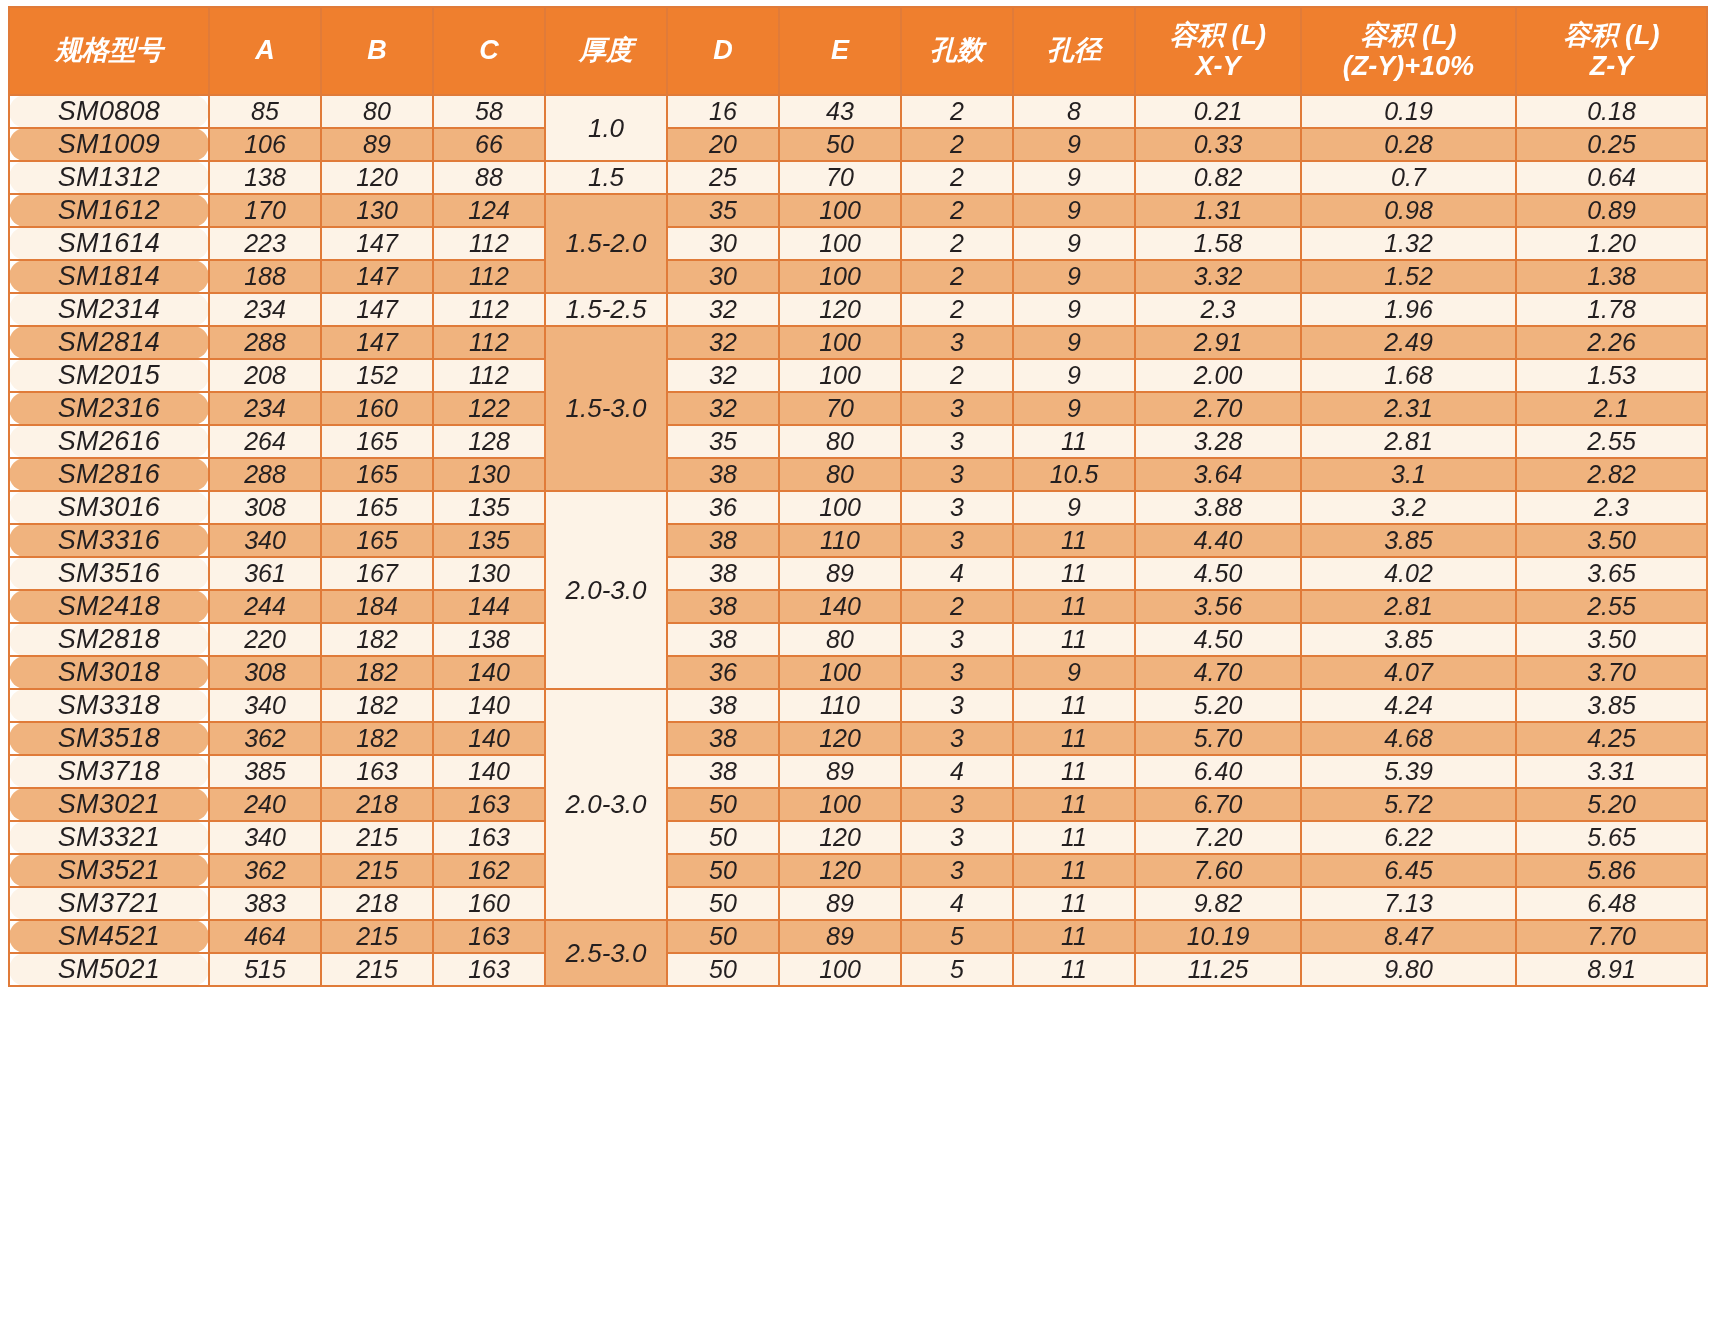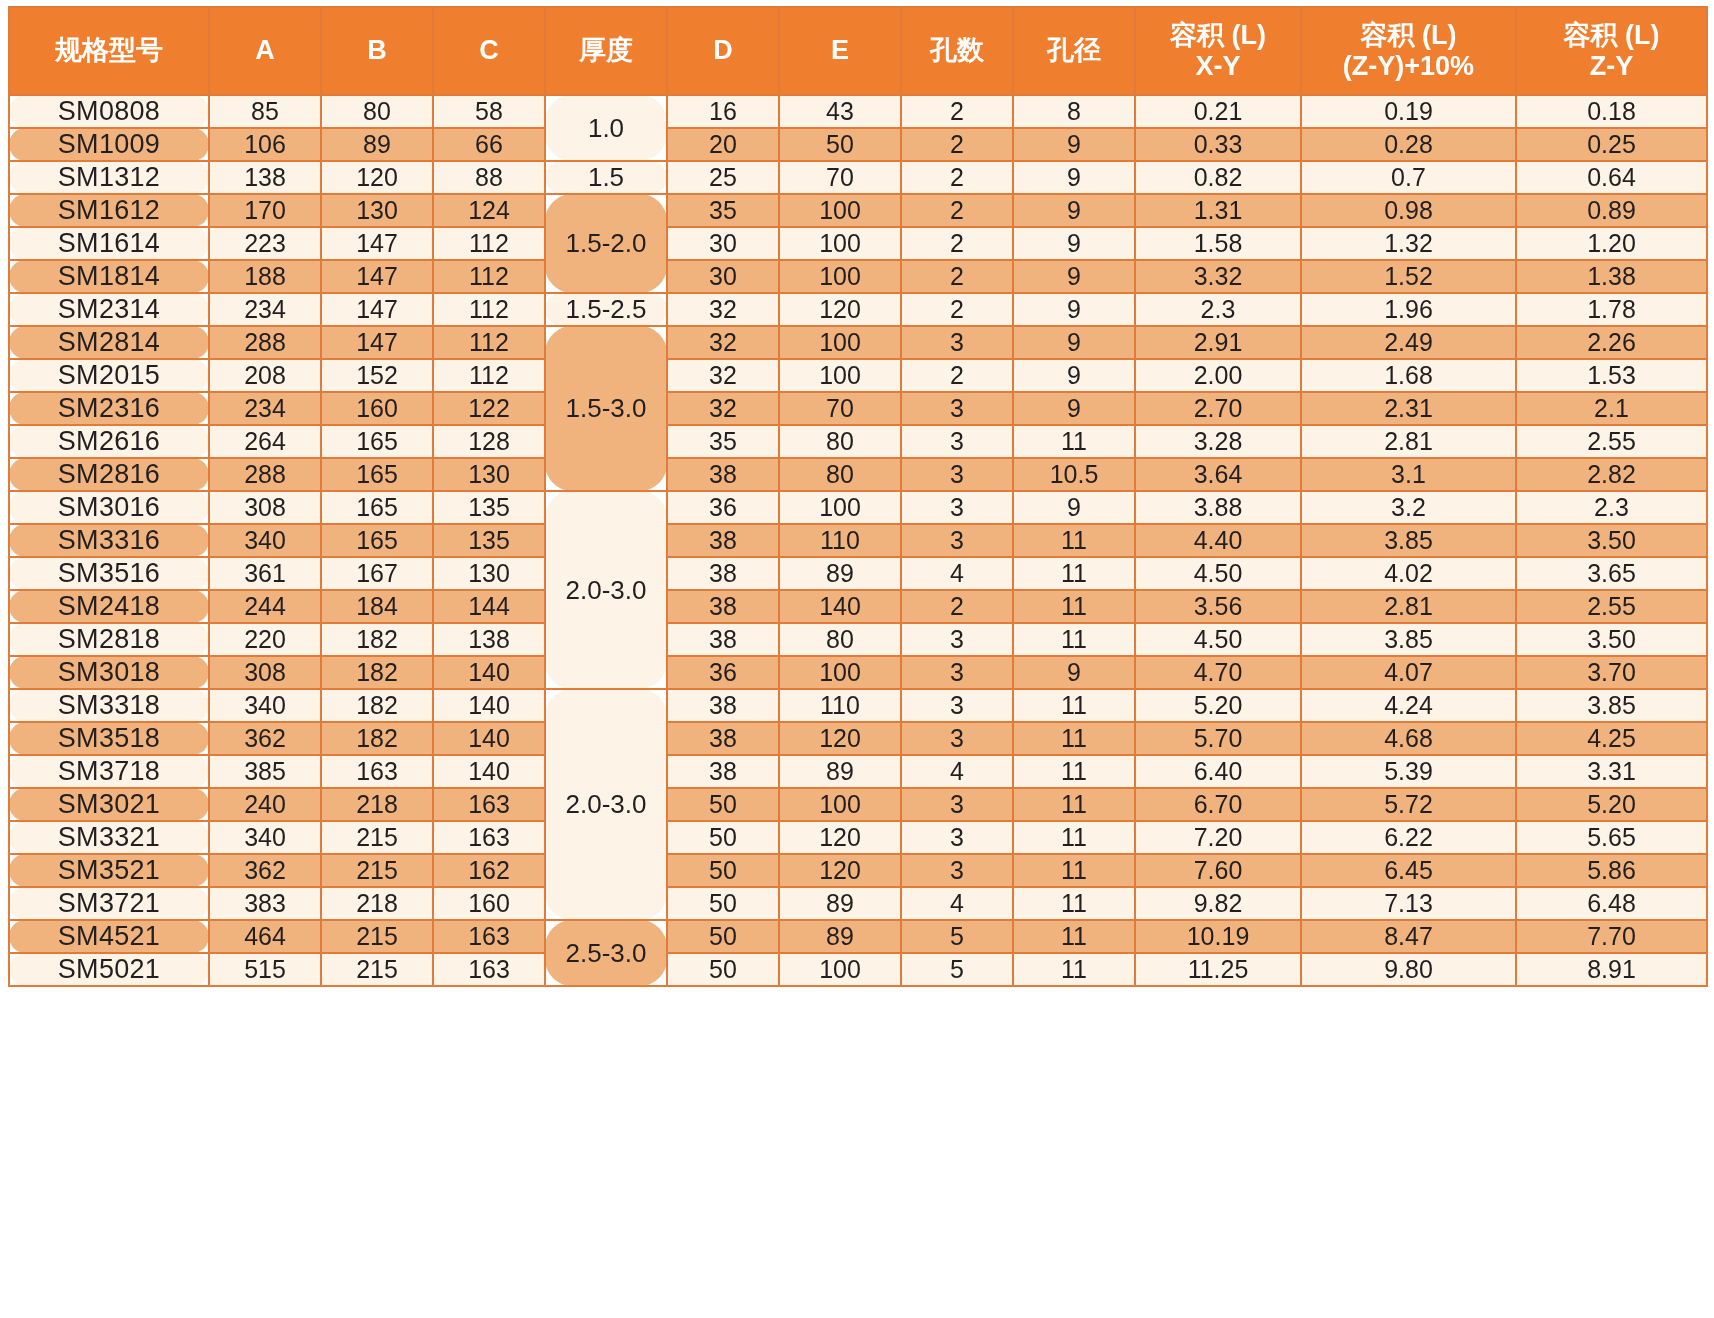--- a/index.html
+++ b/index.html
@@ -17,20 +17,21 @@
     box-sizing: border-box;
     width: 1714px;
     height: 1318px;
   }
   table.spec {
     border-collapse: collapse;
     table-layout: fixed;
     width: 1698px;
     height: 946px;
     border: 2px solid #a21caf;
+    font-style: italic;
   }
   table.spec th, table.spec td {
     border: 2px solid #e07b39;
     text-align: center;
     vertical-align: middle;
     font-size: 25px;
     color: #231f20;
     padding: 0;
     overflow: hidden;
     white-space: nowrap;
@@ -44,21 +45,20 @@
     line-height: 1.18;
   }
   tbody tr.odd td {
     background: #fdf3e7;
   }
   tbody tr.even td {
     background: #f0b37e;
   }
   tbody td.span-cell {
     font-size: 26px;
-    border-radius: 27px;
   }
   tbody td.thk-light {
     background: #fdf3e7;
   }
   tbody td.thk-dark {
     background: #f0b37e;
   }
   tbody tr td:first-child {
     font-size: 27px;
     letter-spacing: 0.3px;

